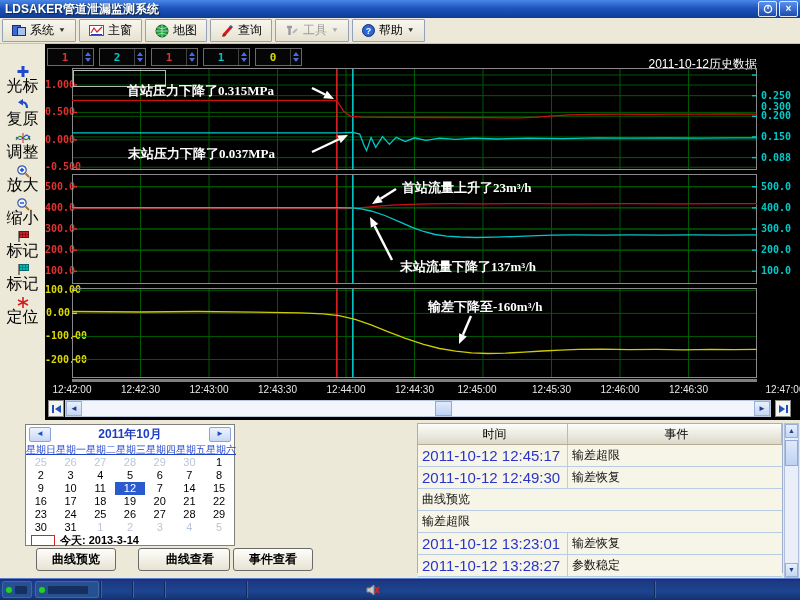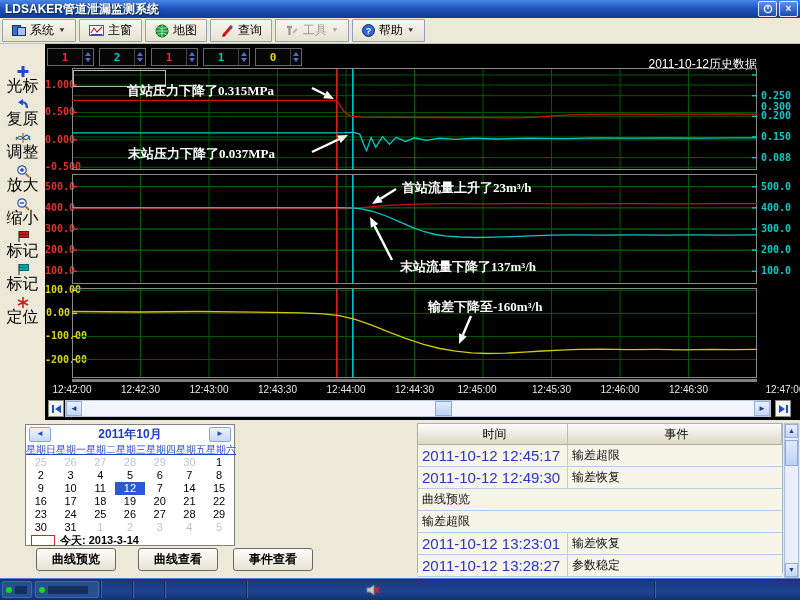--- a/index.html
+++ b/index.html
@@ -564,21 +564,21 @@
           <div class="cday muted">4</div>
           <div class="cday muted">5</div>
         </div>
       <div class="cal-foot">
         <div class="today-box"></div>
         <div class="today-lab">今天: 2013-3-14</div>
       </div>
     </div>
     <div id="action-buttons">
         <div class="abtn" style="left: 36px;">曲线预览</div>
-        <div class="abtn" style="left: 138px;">曲线查看</div>
+        <div class="abtn" style="left: 138px; padding-left: 12px;">曲线查看</div>
         <div class="abtn" style="left: 233px;">事件查看</div>
       </div>
     <div class="etable">
       <div class="ehead">
         <div class="ecell ecell1">时间</div>
         <div class="ecell ecell2" style="justify-content:center;">事件</div>
       </div>
       <div id="etable-body">
           <div class="erow">
             <div class="ecell1">

